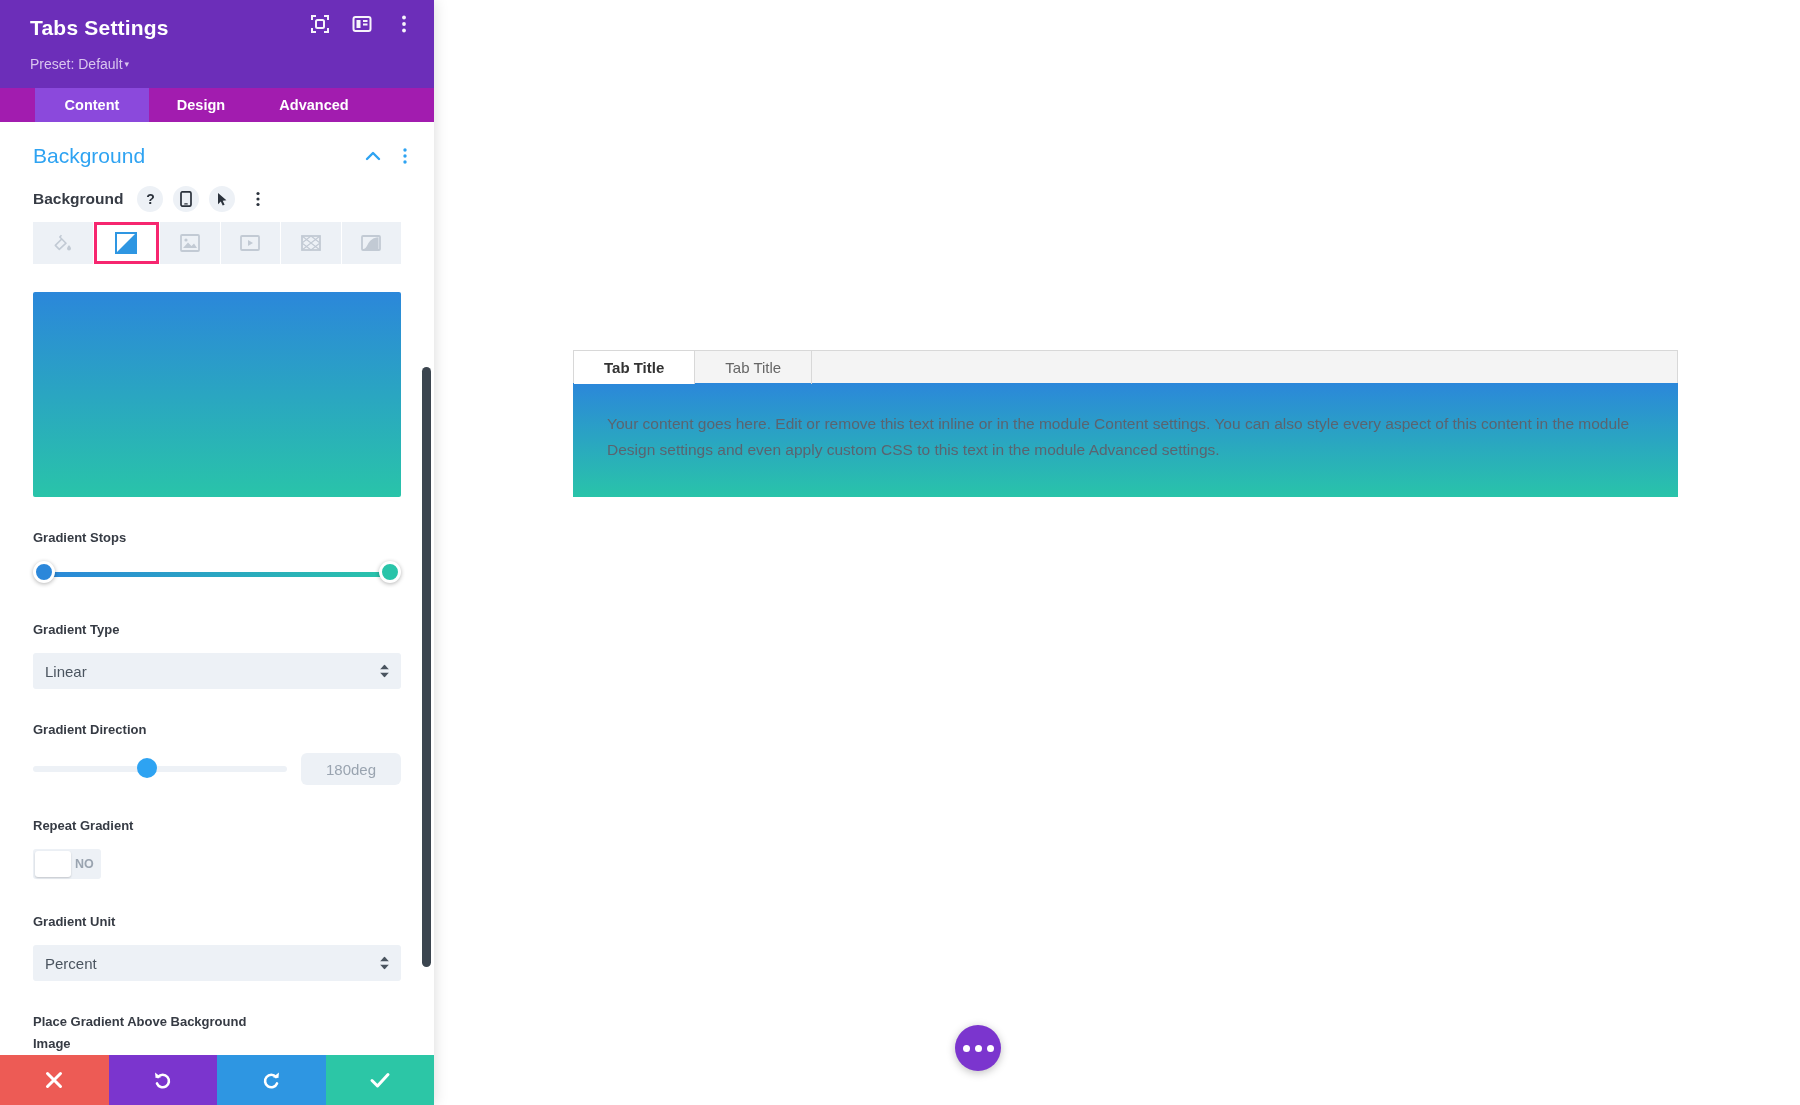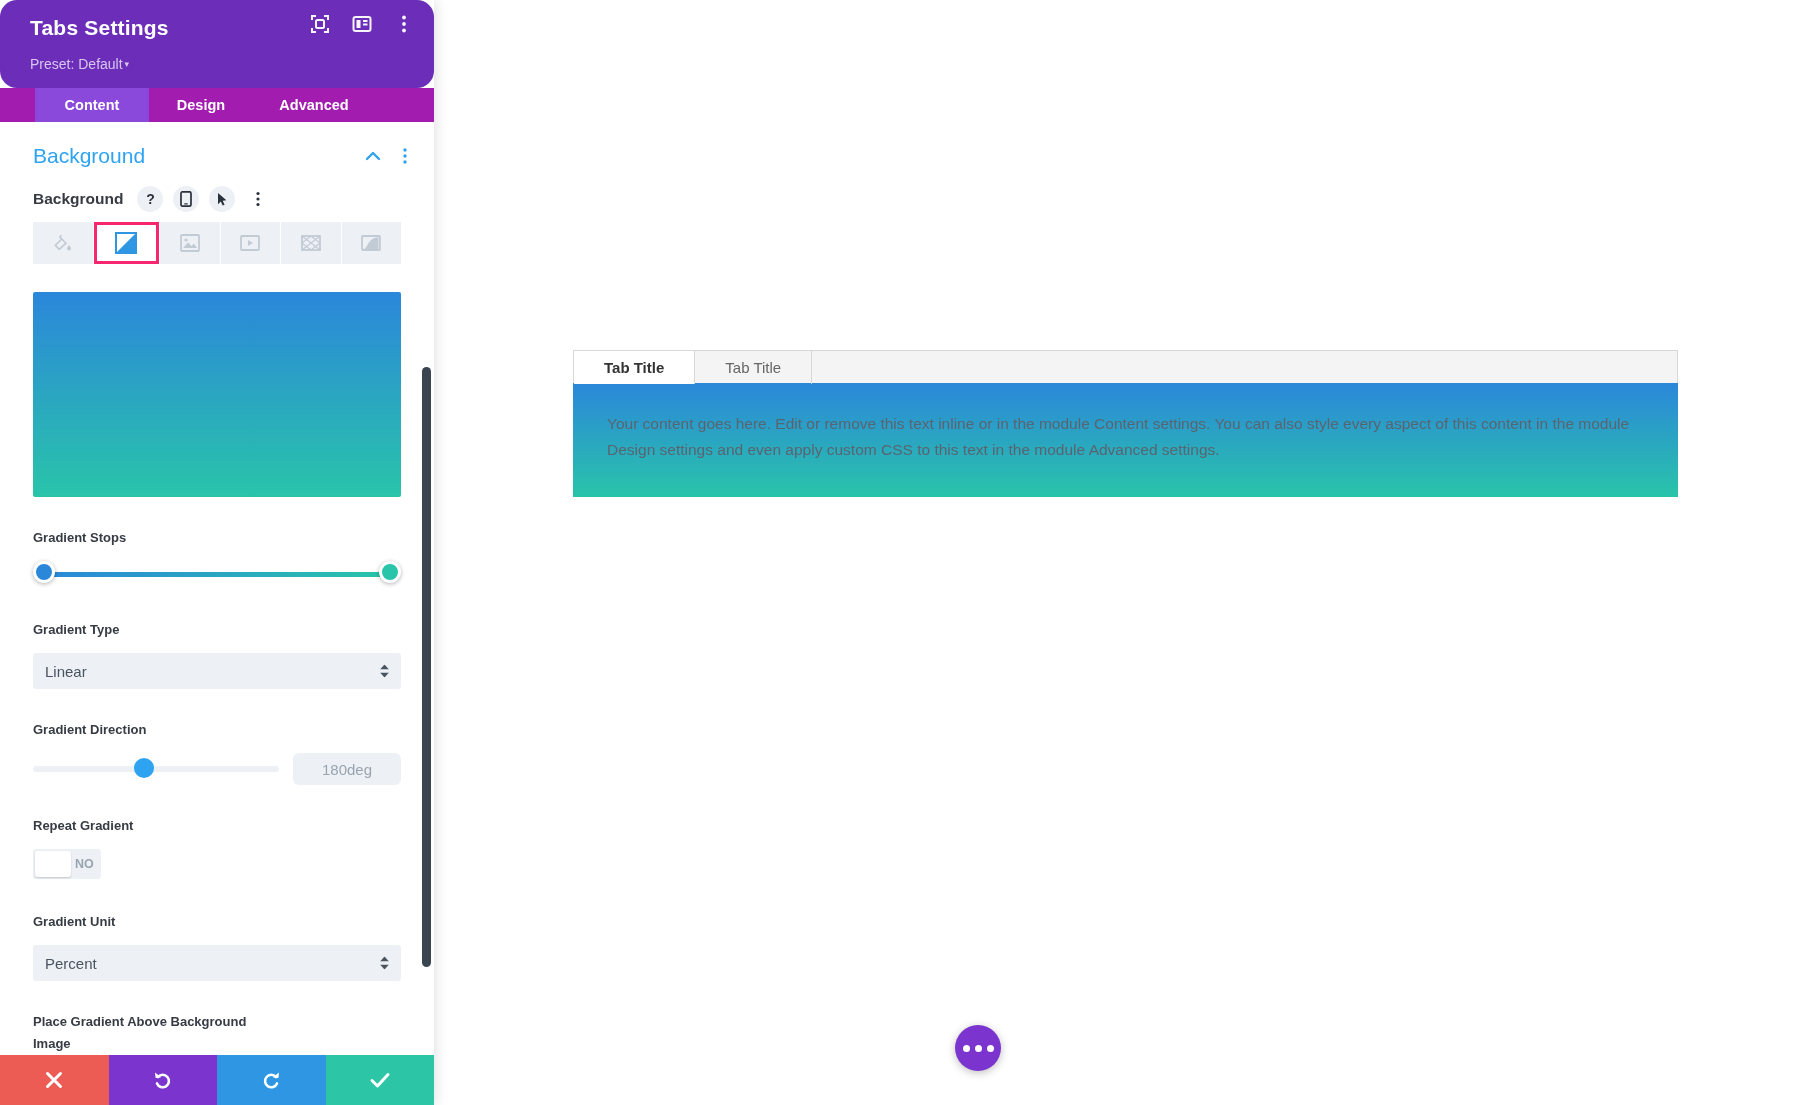--- a/index.html
+++ b/index.html
@@ -21,21 +21,20 @@
     z-index: 20;
   }
 
   
   #panel-header {
     background: #6C2EB9;
     padding: 14px 22px 12px 30px;
     position: relative;
     height: 88px;
     flex: 0 0 auto;
-    border-radius: 17px;
   }
   #panel-title {
     color: #ffffff; font-size: 21px; font-weight: 700;
     letter-spacing: .2px; line-height: 28px;
   }
   #panel-preset {
     color: #D9C6EE; font-size: 14px; margin-top: 13px;
     line-height: 18px;
   }
   #panel-preset .caret { font-size: 9px; margin-left: 2px; vertical-align: 2px;}
@@ -145,21 +144,21 @@
   #dir-range { position: relative; flex: 1 1 auto; height: 22px; }
   #dir-track {
     position: absolute; left: 0; right: 0; top: 8px; height: 6px;
     background: #EDF1F6; border-radius: 3px;
   }
   #dir-thumb {
     position: absolute; left: 93px; top: 0; width: 20px; height: 20px;
     border-radius: 50%; background: #2EA3F2; cursor: pointer;
   }
   #dir-value {
-    width: 108px; height: 32px; background: #EDF1F6; border: none;
+    width: 100px; height: 32px; background: #EDF1F6; border: none;
     border-radius: 6px; text-align: center; font-size: 15px; color: #9AA4B0;
     font-family: "Liberation Sans", sans-serif;
   }
 
   
   .toggle {
     display: inline-flex; align-items: center; background: #EDF1F6;
     border-radius: 3px; height: 30px; width: 68px; cursor: pointer;
   }
   .toggle .knob {

